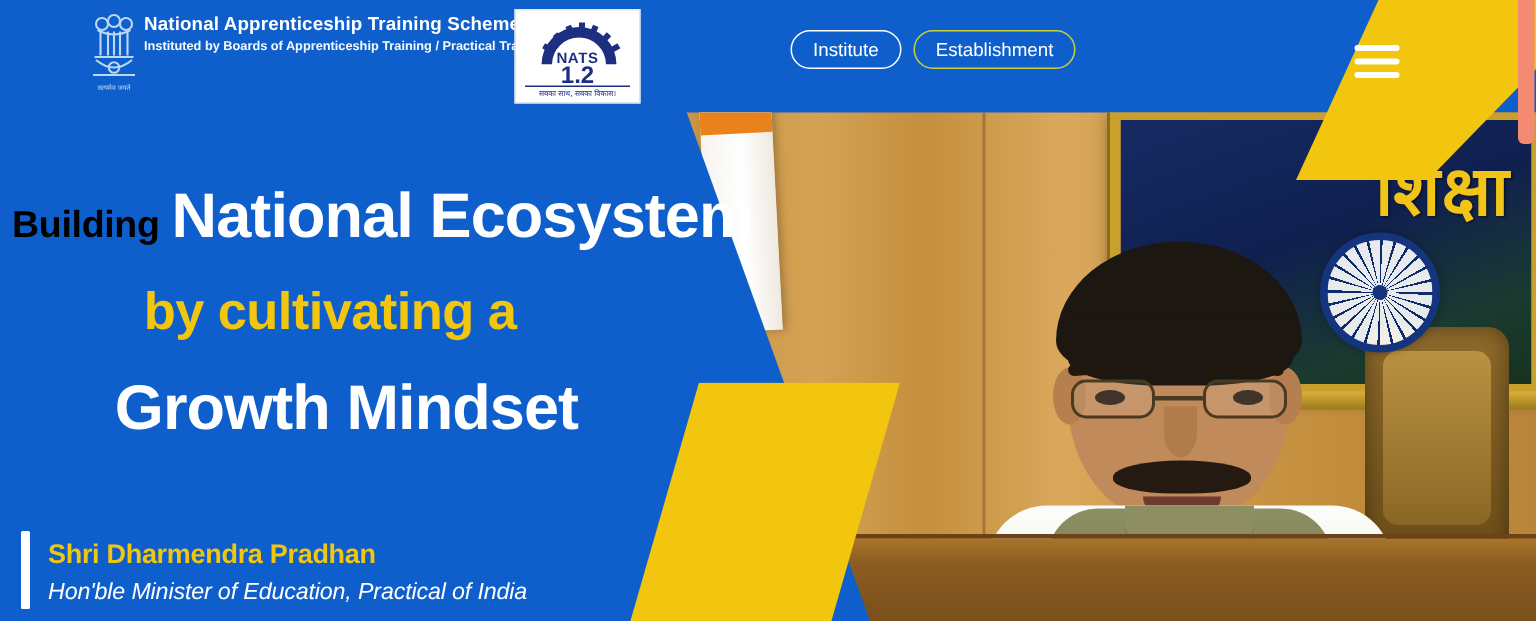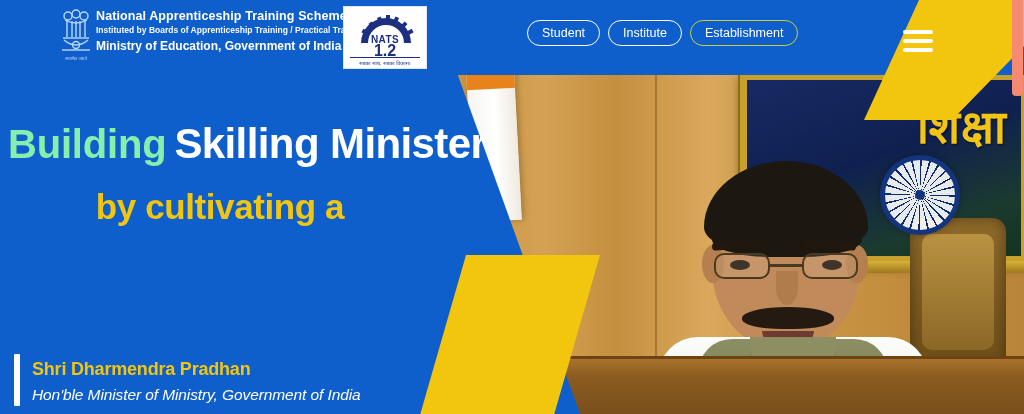--- a/index.html
+++ b/index.html
@@ -205,21 +205,21 @@
   .hamburger span { display:block; height:4px; background:#ffffff; border-radius:2px; margin-bottom:5px; }
   .hamburger span:nth-child(1){ width:30px; }
   .hamburger span:nth-child(2){ width:30px; }
   .hamburger span:nth-child(3){ width:30px; }
 
   
   .headline { position:absolute; left:0; top:118px; width:520px; z-index:20; }
   .hl-row { white-space:nowrap; }
   .hl1 { padding-left:8px; line-height:52px; }
   .hl-building {
-    font-size:40px; font-weight:bold; color:#86efac; letter-spacing:-.2px;
+    font-size:25px; font-weight:bold; color:#000000; letter-spacing:-.2px;
     vertical-align:baseline;
   }
   .hl-skilling {
     font-size:42px; font-weight:bold; color:#ffffff; letter-spacing:-.6px; margin-left:8px;
   }
   .hl2 { text-align:center; line-height:56px; padding-right:80px; }
   .hl-cultivating { font-size:35px; font-weight:bold; color:#F2C50E; letter-spacing:-.4px; }
   .hl3 { text-align:center; line-height:58px; padding-right:58px; }
   .hl-growth { font-size:42px; font-weight:bold; color:#ffffff; letter-spacing:-.6px; }
 
@@ -303,21 +303,20 @@
           <path d="M4 42 h28"></path>
           <circle cx="18" cy="37" r="3.5"></circle>
         </g>
         <text x="18" y="52" font-size="4.5" fill="#bcd8f5" text-anchor="middle" font-family="DejaVu Sans">सत्यमेव जयते</text>
       </svg>
     </div>
 
     <div class="brand">
       <div class="l1">National Apprenticeship Training Scheme (NATS)</div>
       <div class="l2">Instituted by Boards of Apprenticeship Training / Practical Training</div>
-      <div class="l3">Ministry of Education, Government of India</div>
     </div>
 
     <div class="natslogo">
       <svg class="gear" viewBox="0 0 58 30" aria-hidden="true">
         <path d="M4 30 A25 25 0 0 1 54 30 L47 30 A18 18 0 0 0 11 30 Z" fill="#1c2f80"></path>
         <g fill="#1c2f80">
           <rect x="6" y="16" width="4" height="6" transform="rotate(-60 8 19)"></rect>
           <rect x="13" y="9" width="4" height="6" transform="rotate(-42 15 12)"></rect>
           <rect x="21" y="4" width="4" height="6" transform="rotate(-24 23 7)"></rect>
           <rect x="29" y="2" width="4" height="6"></rect>
@@ -327,42 +326,44 @@
         </g>
       </svg>
 
       <div class="nats">NATS</div>
       <div class="two">1.2</div>
       <div class="rule"></div>
       <div class="tag">सबका साथ, सबका विकास।</div>
     </div>
 
     <div class="navpills">
-      <div class="pill">Student</div>
       <div class="pill">Institute</div>
       <div class="pill active">Establishment</div>
     </div>
 
     <div class="hamburger">
       <span></span>
       <span></span>
       <span></span>
     </div>
   </div>
 
   <div class="headline">
     <div class="hl-row hl1">
-      <span class="hl-building">Building</span><span class="hl-skilling">Skilling Minister</span>
+      <span class="hl-building">Building</span><span class="hl-skilling">National Ecosystem</span>
     </div>
     <div class="hl-row hl2">
       <span class="hl-cultivating">by cultivating a</span>
+    </div>
+    <div class="hl-row hl3">
+      <span class="hl-growth">Growth Mindset</span>
     </div>
   </div>
 
   <div class="speaker">
     <div class="bar"></div>
     <div>
       <div class="name">Shri Dharmendra Pradhan</div>
-      <div class="role">Hon'ble Minister of Ministry, Government of India</div>
+      <div class="role">Hon'ble Minister of Education, Practical of India</div>
     </div>
   </div>
 
 </div>
 
 </body></html>

